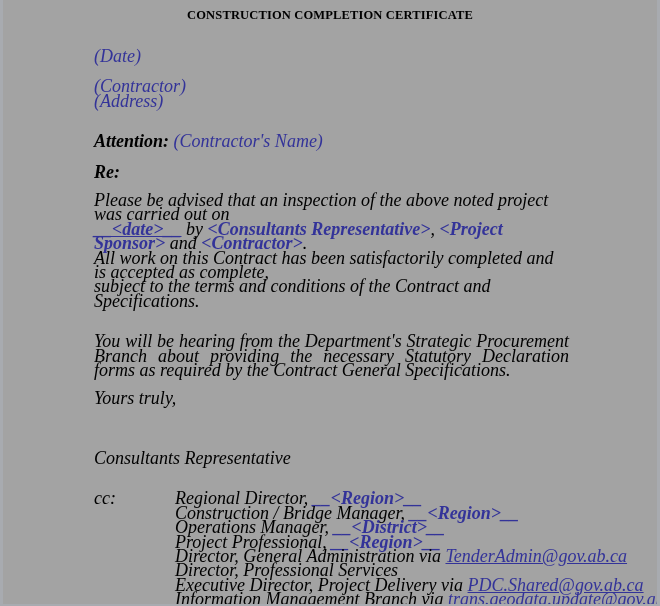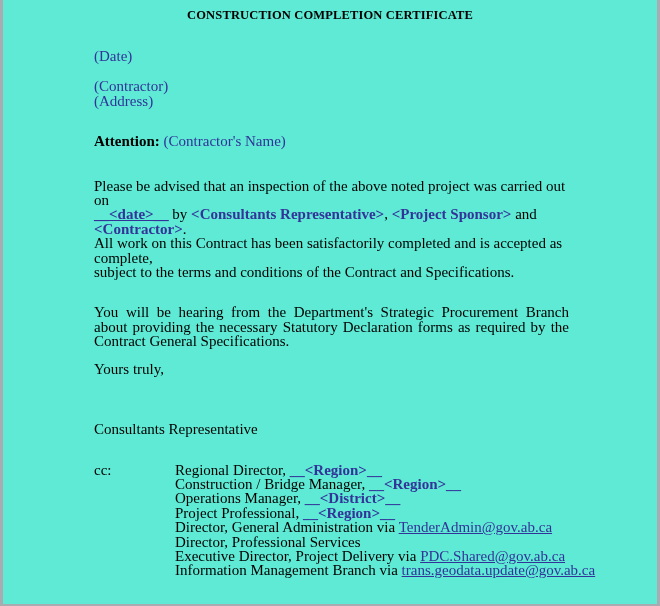--- a/index.html
+++ b/index.html
@@ -10,39 +10,40 @@
   }
   body {
     font-family: "Liberation Serif", "DejaVu Serif", serif;
     color: #000000;
   }
   .page {
     position: relative;
     width: 660px;
     height: 606px;
     box-sizing: border-box;
-    background: #5eead4;
+    background: #a3a3a3;
     border-left: 3px solid #a8abb0;
     border-right: 3px solid #a8abb0;
     border-bottom: 2px solid #a8abb0;
     border-top: 0;
     overflow: hidden;
   }
   .doc-title {
     text-align: center;
     font-weight: bold;
     font-size: 12.5px;
     letter-spacing: 0.15px;
     margin: 8px 0 0 0;
     padding: 0 20px;
   }
   .body-area {
     padding: 0 88px 0 91px;
-    font-size: 15px;
-    line-height: 14.4px;
+    font-size: 18px;
+    line-height: 14.4px;
+    font-style: italic;
   }
   .blk {
     margin: 0;
   }
   .spacer-16 { height: 16px; }
   .spacer-14 { height: 14px; }
   .spacer-13 { height: 13px; }
   .spacer-12 { height: 12px; }
   .spacer-26 { height: 26px; }
   .spacer-34 { height: 34px; }
@@ -136,20 +137,21 @@
     <div class="spacer-26"></div>
 
     <div class="blk">
       <span class="bold">Attention:</span>
       <span class="blue">(Contractor's Name)</span>
     </div>
 
     <div class="spacer-16"></div>
 
     <div class="re-block">
+      <div class="re-label">Re:</div>
     </div>
 
     <div class="spacer-14"></div>
 
     <p class="para">
       <span>Please be advised that an inspection of the above noted project was carried out on</span><br>
       <span class="blue-bu">__&lt;date&gt;__</span>
       <span>by</span>
       <span class="blue-b">&lt;Consultants Representative&gt;</span><span>,</span>
       <span class="blue-b">&lt;Project Sponsor&gt;</span>

